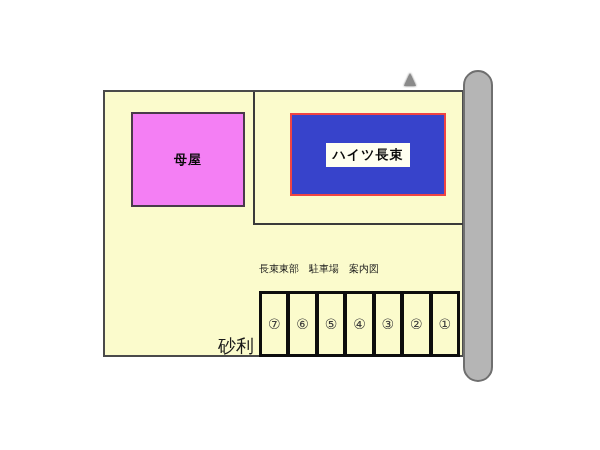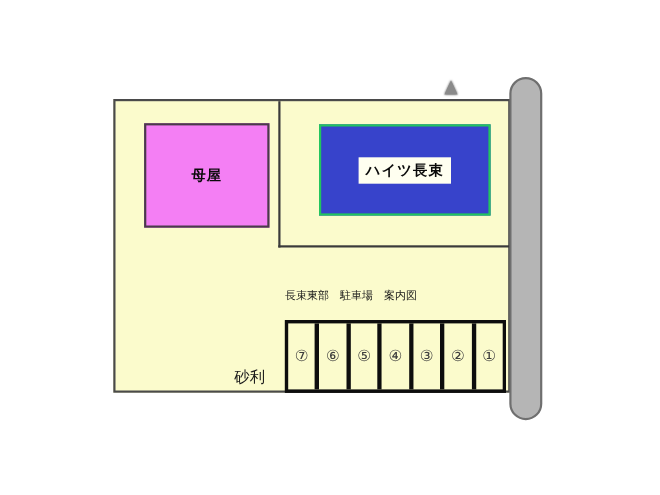--- a/index.html
+++ b/index.html
@@ -47,21 +47,21 @@
     font-size: 13px;
     color: #0a0a0a;
     letter-spacing: 1px;
   }
   
   .apartment {
     position: absolute;
     left: 290px; top: 113px;
     width: 156px; height: 83px;
     background: #3743cb;
-    border: 2px solid #22c55e;
+    border: 2px solid #ef4444;
     box-sizing: border-box;
     display: flex; align-items: center; justify-content: center;
   }
   .apartment-label-box {
     background: #fffff0;
     padding: 3px 7px;
     font-weight: bold;
     font-size: 13px;
     color: #0a0a0a;
     letter-spacing: 1px;
@@ -93,24 +93,24 @@
   }
   .stall:last-child { border-right: none; }
   .stall-number {
     font-size: 14px;
     color: #3d3d3d;
     font-family: "DejaVu Sans", "Liberation Sans", sans-serif;
   }
   
   .gravel-label {
     position: absolute;
-    left: 204px; top: 334px;
+    left: 218px; top: 334px;
     width: 46px;
-    text-align: center;
-    font-size: 14px;
+    text-align: left;
+    font-size: 18px;
     color: #1a1a1a;
   }
   
   .north-arrow {
     position: absolute;
     left: 404px; top: 73px;
     width: 0; height: 0;
     border-left: 6px solid transparent;
     border-right: 6px solid transparent;
     border-bottom: 13px solid #8a8a8a;

